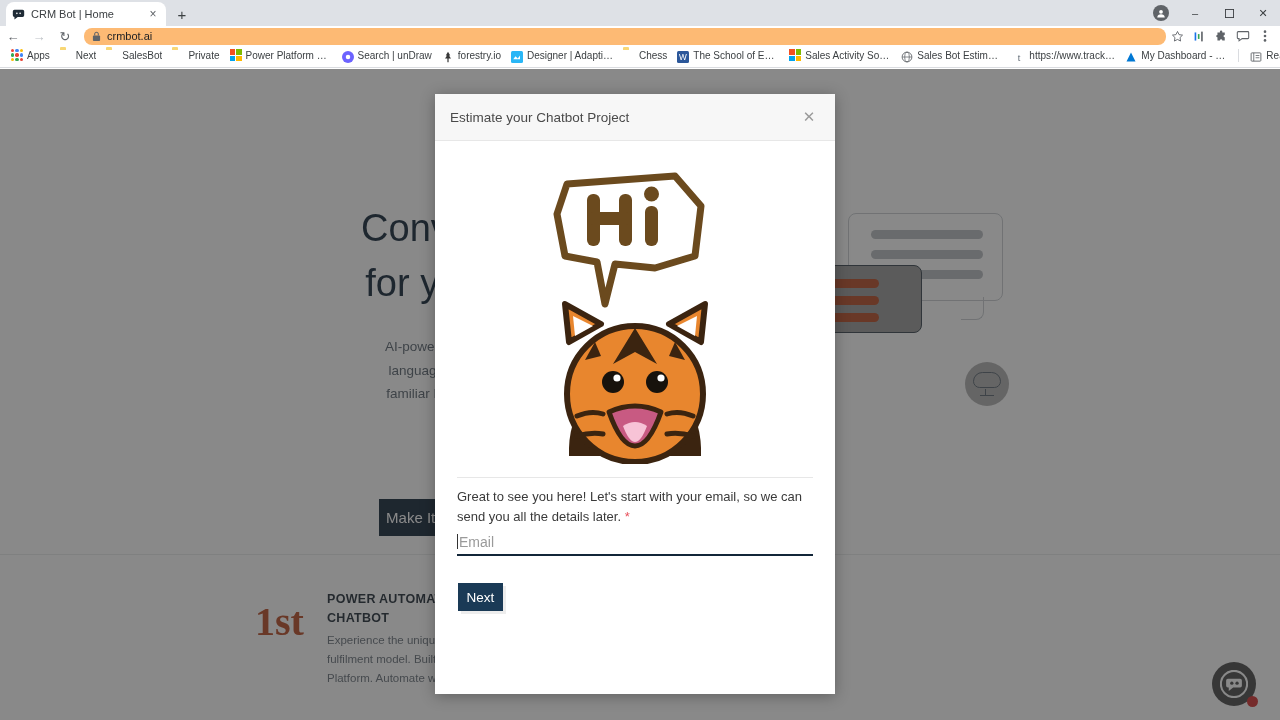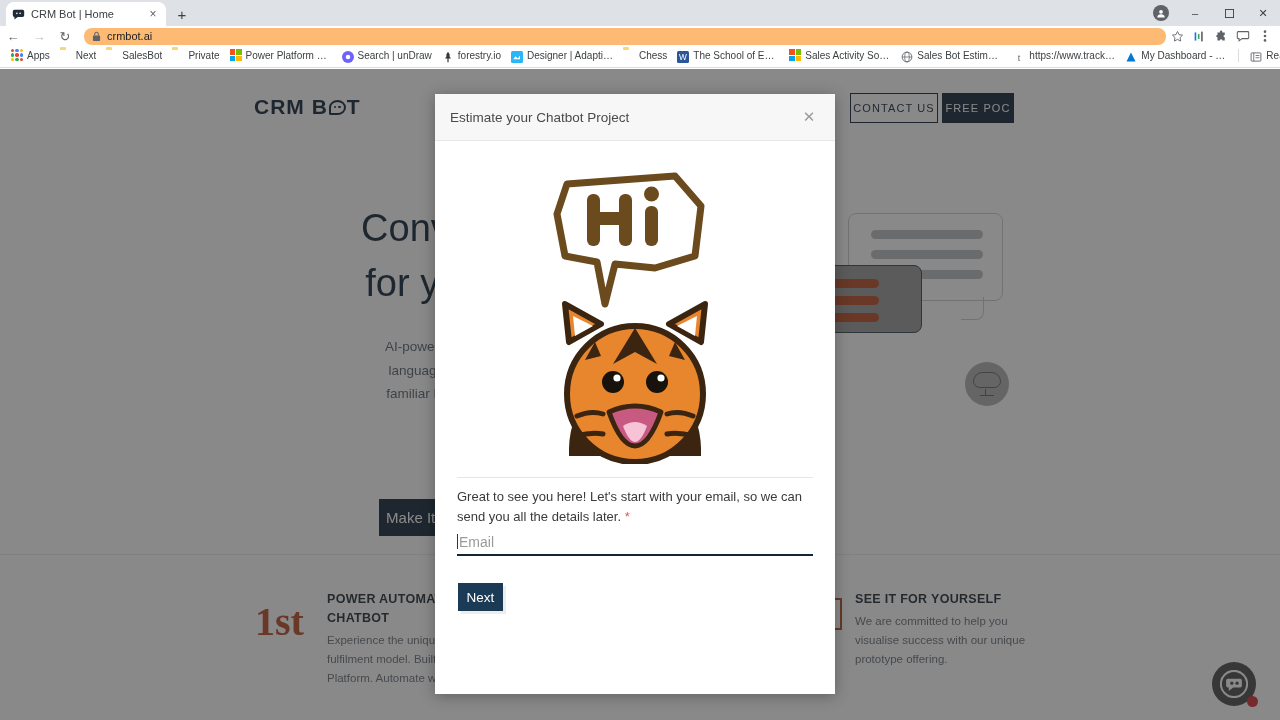--- a/index.html
+++ b/index.html
@@ -536,29 +536,20 @@
             </svg>
         </span>
         <span class="bm-label">Reading list</span>
       </div>
     </div>
   </div>
 
   <div class="page">
     <div class="page-inner">
 
-      <div class="site-header">
-        <div class="brand">
-          <span>CRM B</span>
-          <span class="brand-dot"></span>
-          <span>T</span>
-        </div>
-        <div class="hdr-btn outline">CONTACT US</div>
-        <div class="hdr-btn filled">FREE POC</div>
-      </div>
 
       <div class="hero-heading">
         <div>Conversational AI</div>
         <div>for your business</div>
       </div>
 
       <div class="hero-sub">
         <div>AI-powered virtual agent built on a natural</div>
         <div>language understanding engine, with the</div>
         <div>familiar Microsoft Dynamics 365 platform.</div>
@@ -585,30 +576,20 @@
       </div>
 
       <div class="features">
         <div class="feat" style="left:255px; width:360px;">
           <span class="feat-rank" style="left:0; top:8px;">1st</span>
           <div style="margin-left:72px;">
             <div class="feat-title">POWER AUTOMATE CHATBOT</div>
             <div class="feat-body">Experience the unique low code fulfilment model. Built in Power Platform. Automate with Flow.</div>
           </div>
         </div>
-        <div class="feat" style="left:800px; width:300px;">
-          <span class="icon-brackets" style="left:20px; top:8px;">
-            <span class="l"></span>
-              <span class="r"></span>
-          </span>
-          <div style="margin-left:55px;">
-            <div class="feat-title">SEE IT FOR YOURSELF</div>
-            <div class="feat-body">We are committed to help you visualise success with our unique prototype offering.</div>
-          </div>
-        </div>
       </div>
 
       <div class="chat-widget">
         <svg width="28" height="28" viewBox="0 0 32 32">
           <circle cx="16" cy="16" r="15" fill="none" stroke="#ffffff" stroke-width="2.4"></circle>
           <path d="M9 10h14a2 2 0 0 1 2 2v6a2 2 0 0 1-2 2h-8l-5 4v-4h-1a2 2 0 0 1-2-2v-6a2 2 0 0 1 2-2z" fill="#ffffff"></path>
           <circle cx="13.5" cy="15" r="1.9" fill="#4a4a4a"></circle>
           <circle cx="19.5" cy="15" r="1.9" fill="#4a4a4a"></circle>
         </svg>
         <span class="chat-widget-dot"></span>

